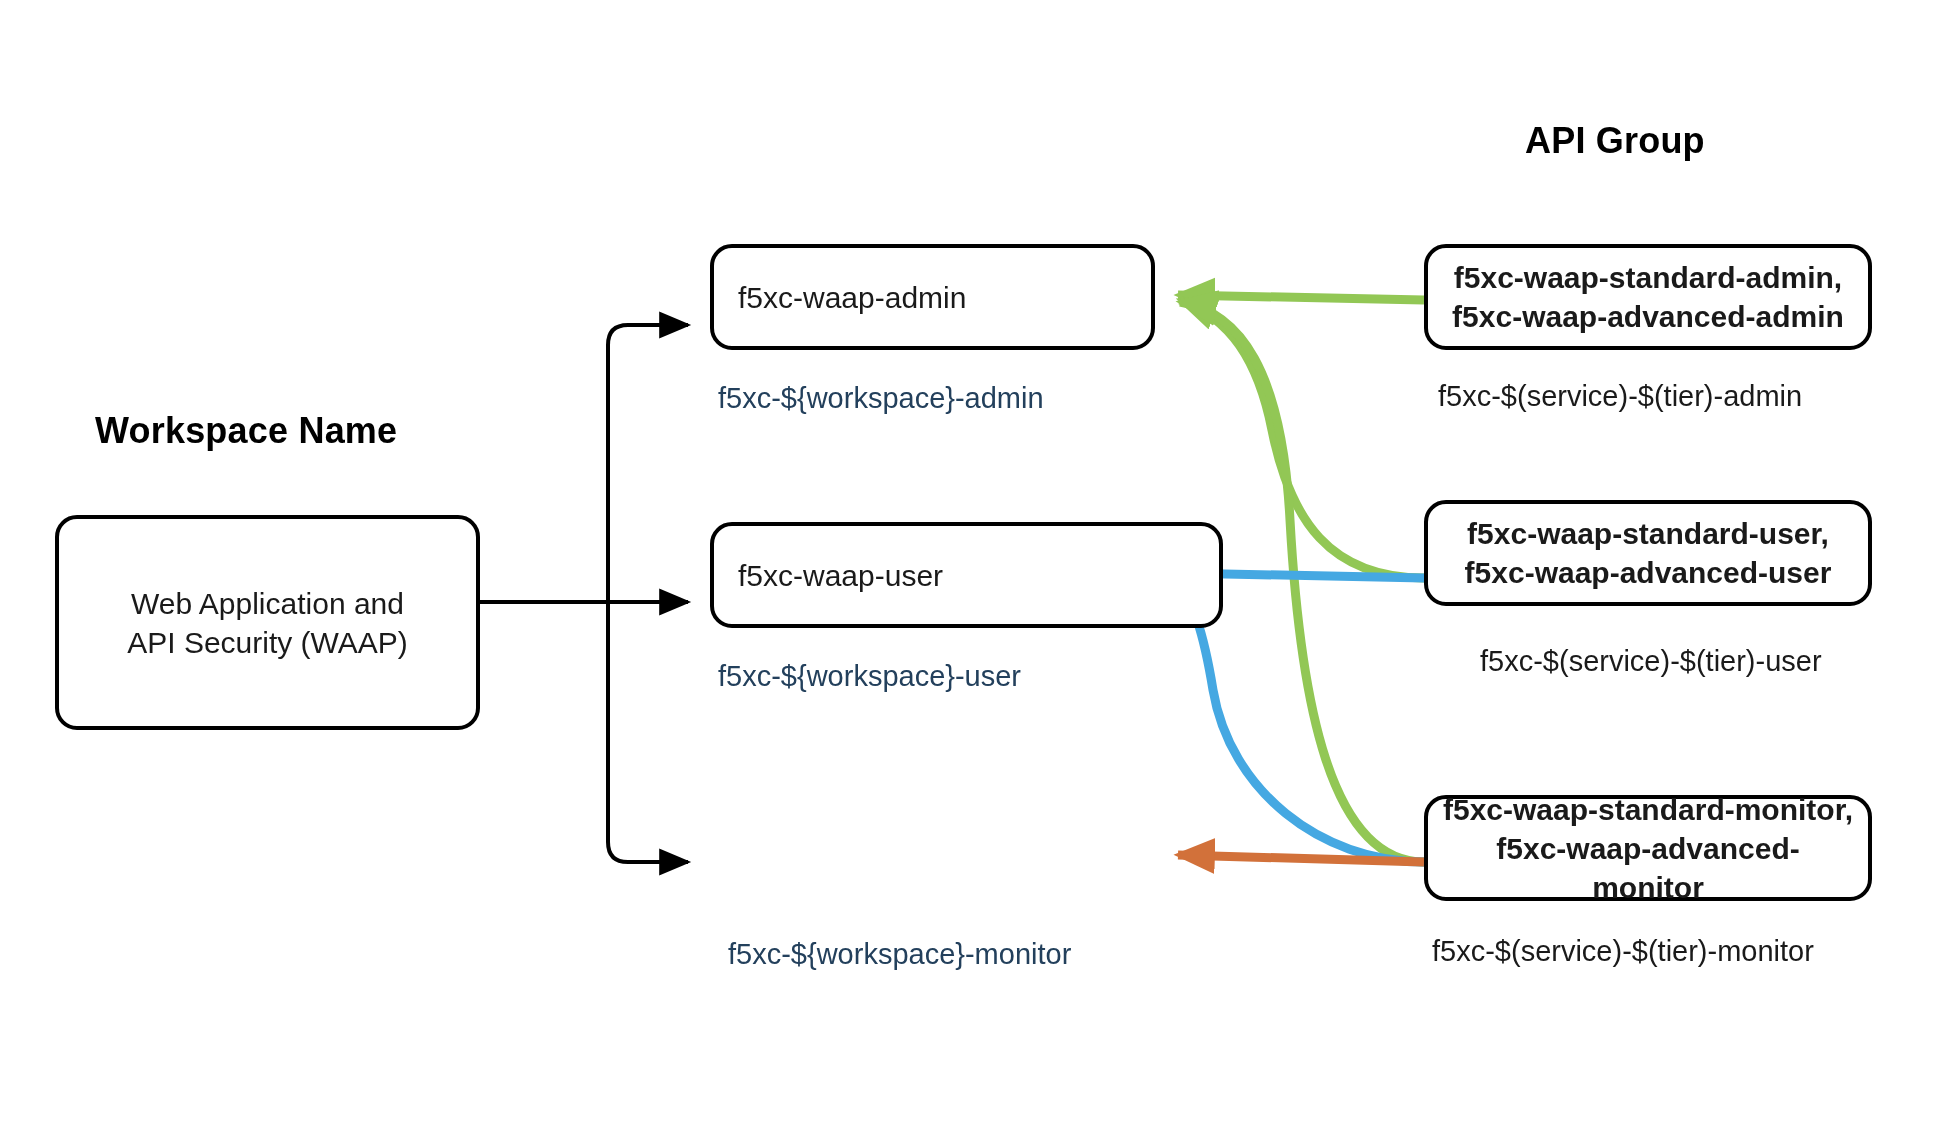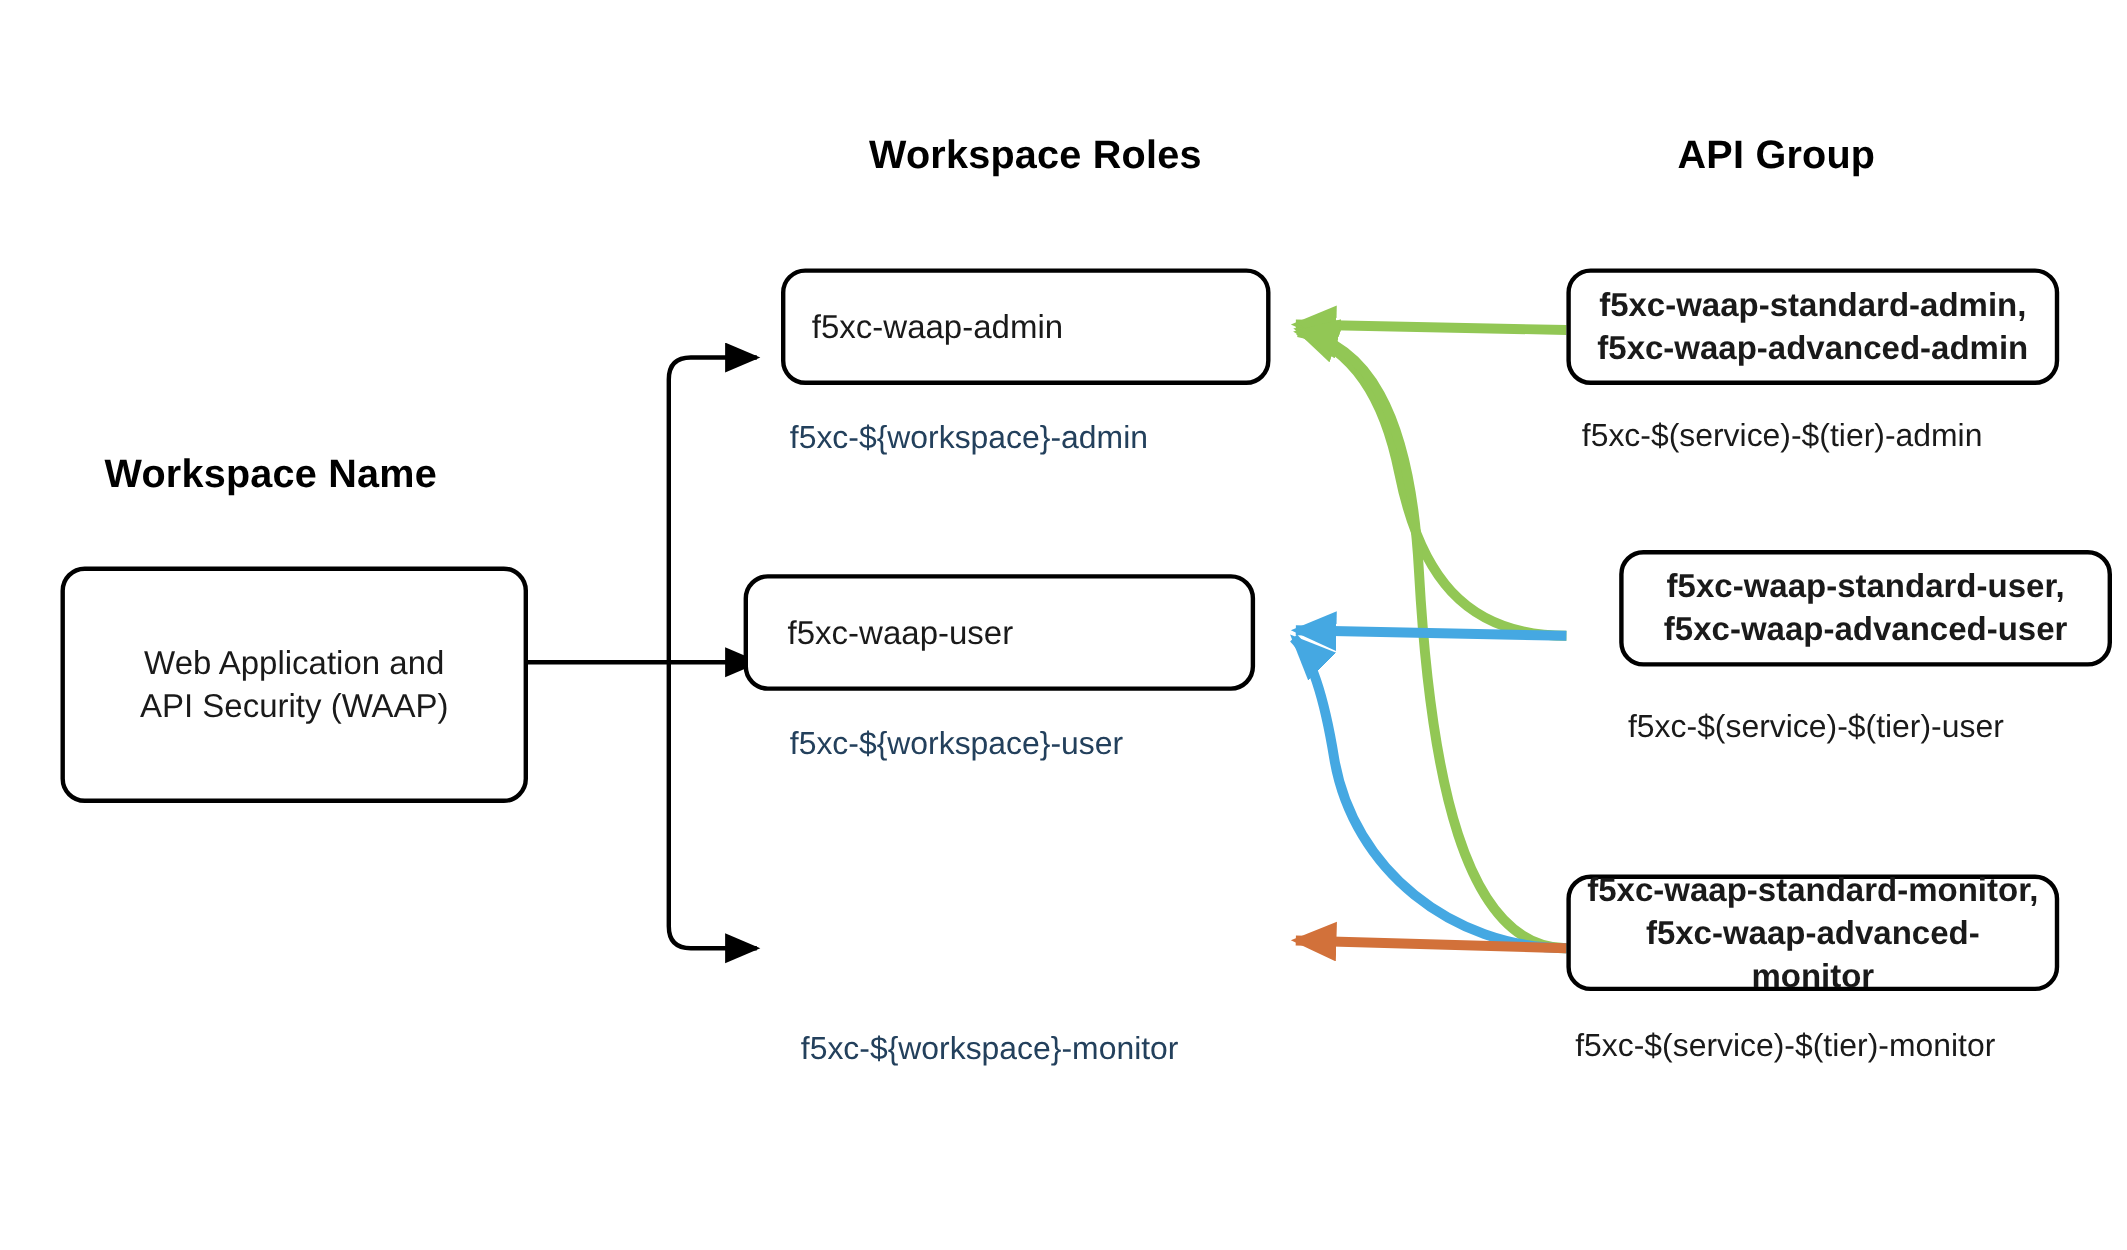--- a/index.html
+++ b/index.html
@@ -80,21 +80,20 @@
     color: #1a1a1a;
   }
 </style>
 </head>
 <body>
 
 <div id="canvas">
 
   <div class="col-title" style="left:95px; top:410px;">Workspace Name</div>
 
-  <div class="col-title" style="left:790px; top:120px;">Workspace Roles</div>
 
   <div class="col-title" style="left:1525px; top:120px;">API Group</div>
 
   <svg id="wires" viewBox="0 0 1934 1136">
     <defs>
       <marker id="arrow-black" markerWidth="9" markerHeight="9" refX="7.2" refY="3.4" orient="auto" markerUnits="strokeWidth">
         <path d="M0,0 L8,3.4 L0,6.8 z" fill="#000000"></path>
       </marker>
       <marker id="arrow-green" markerWidth="5.2" markerHeight="5.2" refX="4.1" refY="2.0" orient="auto" markerUnits="strokeWidth">
         <path d="M0,0 L4.6,2.0 L0,4.0 z" fill="#92c755"></path>
@@ -133,34 +132,34 @@
   <div class="node workspace" style="left:55px; top:515px; width:425px; height:215px;">
     <div class="node-label">Web Application and
 API Security (WAAP)</div>
   </div>
 
   <div class="node role" style="left:710px; top:244px; width:445px; height:106px;">
     <div class="node-label">f5xc-waap-admin</div>
   </div>
   <div class="caption blue" style="left:718px; top:382px;">f5xc-${workspace}-admin</div>
 
-  <div class="node role" style="left:676px; top:522px; width:465px; height:106px;padding-left:12px;">
+  <div class="node role" style="left:710px; top:522px; width:513px; height:106px;">
     <div class="node-label">f5xc-waap-user</div>
   </div>
   <div class="caption blue" style="left:718px; top:660px;">f5xc-${workspace}-user</div>
 
   <div class="caption blue" style="left:728px; top:938px;">f5xc-${workspace}-monitor</div>
 
   <div class="node apigroup" style="left:1424px; top:244px; width:448px; height:106px;">
     <div class="node-label">f5xc-waap-standard-admin,
 f5xc-waap-advanced-admin</div>
   </div>
   <div class="caption dark" style="left:1438px; top:380px;">f5xc-$(service)-$(tier)-admin</div>
 
-  <div class="node apigroup" style="left:1424px; top:500px; width:448px; height:106px;margin-left:48px;">
+  <div class="node apigroup" style="left:1424px; top:500px; width:448px; height:106px;">
     <div class="node-label">f5xc-waap-standard-user,
 f5xc-waap-advanced-user</div>
   </div>
   <div class="caption dark" style="left:1480px; top:645px;">f5xc-$(service)-$(tier)-user</div>
 
   <div class="node apigroup" style="left:1424px; top:795px; width:448px; height:106px;">
     <div class="node-label">f5xc-waap-standard-monitor,
 f5xc-waap-advanced-monitor</div>
   </div>
   <div class="caption dark" style="left:1432px; top:935px;">f5xc-$(service)-$(tier)-monitor</div>

